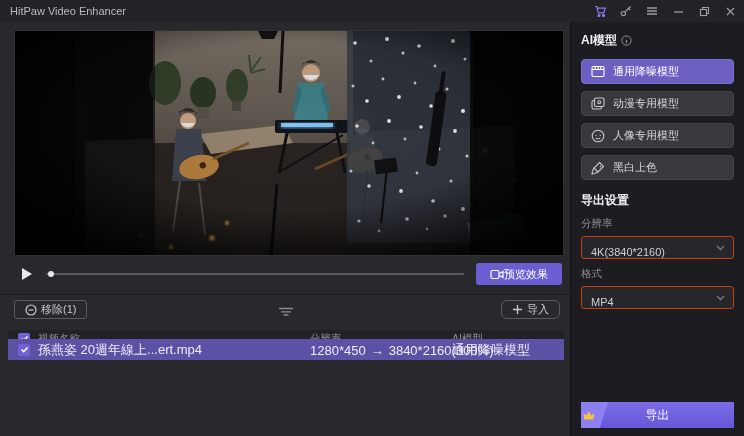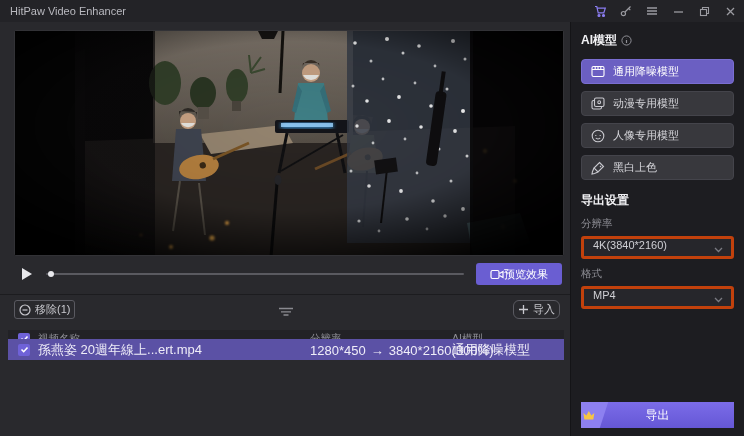--- a/index.html
+++ b/index.html
@@ -14,39 +14,39 @@
   .leftcol{position:absolute;left:0;top:22px;width:570px;height:414px;background:#29292d;}
   .video{position:absolute;left:14px;top:8px;width:550px;height:226px;background:#000;border:1px solid #323236;border-radius:2px;overflow:hidden;}
   .controls{position:absolute;left:14px;top:236px;width:550px;height:32px;display:flex;align-items:center;}
   .play-btn{width:22px;height:22px;display:flex;align-items:center;justify-content:center;margin-left:2px;}
   .seek{position:relative;flex:1;height:22px;margin:0 12px 0 8px;display:flex;align-items:center;}
   .seek-track{width:100%;height:2px;background:#5a5a60;border-radius:1px;}
   .seek-handle{position:absolute;left:2px;top:8px;width:6px;height:6px;border-radius:50%;background:#e8e8ec;}
   .preview-btn{width:86px;height:22px;background:#6a5ed2;border:none;border-radius:3px;color:#fff;font-size:11px;display:flex;align-items:center;justify-content:center;margin-right:2px;}
   .hr-div{position:absolute;left:0;top:272px;width:570px;height:1px;background:#1c1c1f;}
   .toolbar{position:absolute;left:8px;top:277px;width:556px;height:22px;}
-  .tool-btn{position:absolute;top:1px;height:19px;border:1px solid #5a5a61;border-radius:3px;background:transparent;color:#c9c9cf;font-size:11px;display:flex;align-items:center;gap:4px;padding:0 4px;text-align:center;}
+  .tool-btn{position:absolute;top:1px;height:19px;border:1px solid #5a5a61;border-radius:3px;background:transparent;color:#c9c9cf;font-size:11px;display:flex;align-items:center;gap:4px;padding:0 10px;text-align:center;}
   .remove-btn{left:6px;}
   .import-btn{right:4px;border-radius:6px;}
   .handle-icon{position:absolute;left:50%;top:4px;transform:translateX(-50%);}
   .thead{position:absolute;left:8px;top:308px;width:556px;height:17px;background:#222226;color:#8f8f96;font-size:10.5px;}
   .trow{position:absolute;left:8px;top:317px;width:556px;height:21px;background:#5b51a5;color:#efedf8;font-size:13px;}
   .cell-name{position:absolute;left:30px;top:50%;transform:translateY(-50%);white-space:nowrap;}
   .cell-res{position:absolute;left:302px;top:50%;transform:translateY(-50%);white-space:nowrap;}
   .cell-model{position:absolute;left:444px;top:50%;transform:translateY(-50%);white-space:nowrap;}
   .checkbox{position:absolute;left:10px;top:50%;transform:translateY(-50%);width:12px;height:12px;border-radius:2px;background:#6f62d8;display:flex;align-items:center;justify-content:center;}
   .res-arrow{display:inline-block;margin:0 5px;color:#efedf8;}
   
   .sidebar{position:absolute;left:570px;top:22px;width:174px;height:414px;background:#1d1d21;border-left:1px solid #141417;padding:8px 10px;}
   .ai-head{display:flex;align-items:center;gap:4px;color:#f1f1f4;font-size:12px;font-weight:700;margin:2px 0 10px 0;}
   .model-btn{width:100%;height:25px;border-radius:4px;border:1px solid #44444b;background:#38383d;color:#d6d6db;font-size:11px;display:flex;align-items:center;gap:8px;padding:0 9px;margin-bottom:7px;}
   .model-btn.selected{background:#6b5fc2;border-color:#7a6ed2;color:#fff;}
   .exp-title{color:#f1f1f4;font-size:12px;font-weight:700;margin:12px 0 8px 0;}
   .fld-label{color:#8f8f96;font-size:10.5px;margin:8px 0 5px 0;}
-  .select{position:relative;width:100%;height:23px;background:#26262b;border:3px solid #c2410c;border-radius:3px;color:#cfcfd4;font-size:11px;display:flex;align-items:flex-start;padding:0 9px;}
+  .select{position:relative;width:100%;height:23px;background:#26262b;border:1px solid #c2410c;border-radius:3px;color:#cfcfd4;font-size:11px;display:flex;align-items:flex-end;padding:0 9px;}
   .select .chev{position:absolute;right:8px;top:8px;}
   .export-btn{position:absolute;left:10px;right:10px;bottom:8px;height:26px;border:none;border-radius:0;background:linear-gradient(180deg,#7b6ce8,#6557d6);display:flex;align-items:center;justify-content:center;overflow:hidden;}
   .export-btn .label{color:#fff;font-size:12px;}
   .crown-badge{position:absolute;left:0;top:0;bottom:0;width:30px;background:#8d80f0;transform:skewX(-18deg) translateX(-7px);display:flex;align-items:center;justify-content:center;}
   .crown-badge svg{transform:skewX(18deg);}
 </style>
 </head>
 <body>
 
 <div class="window">

